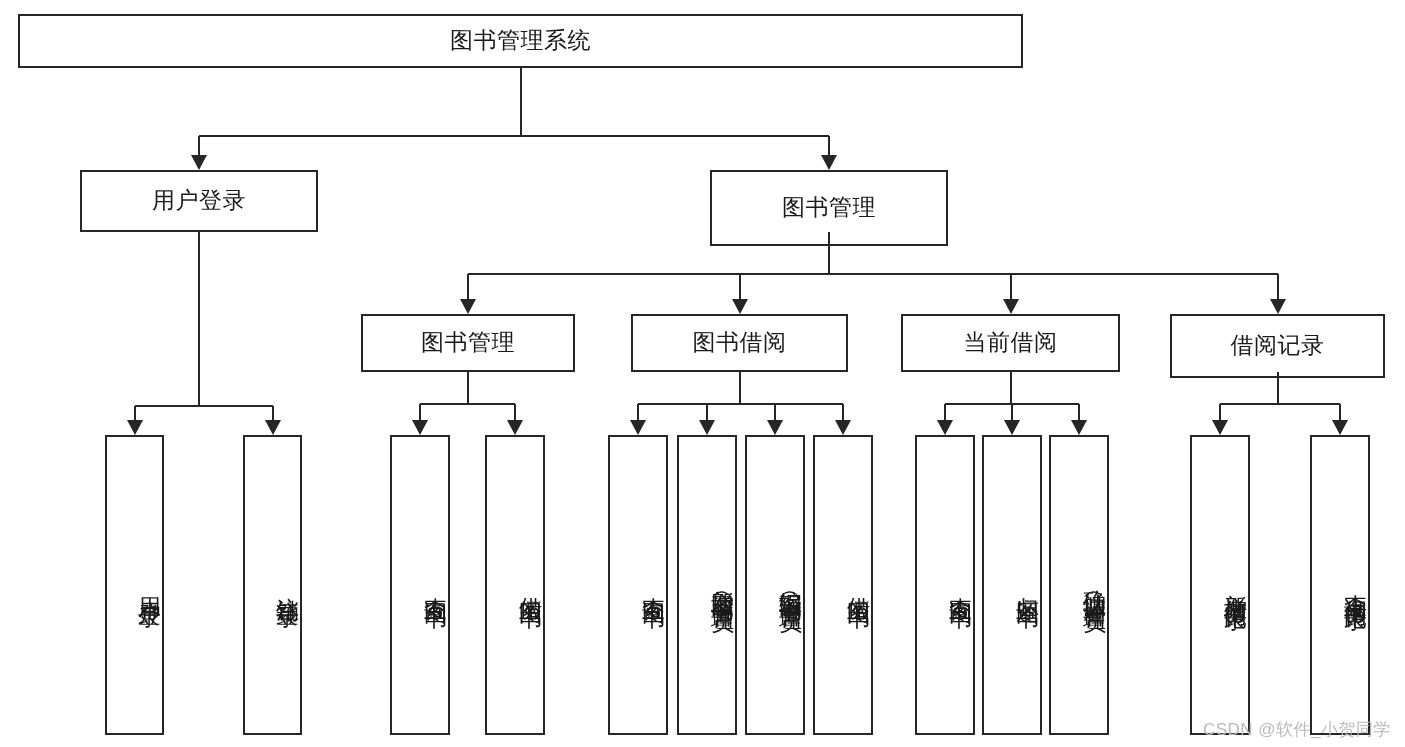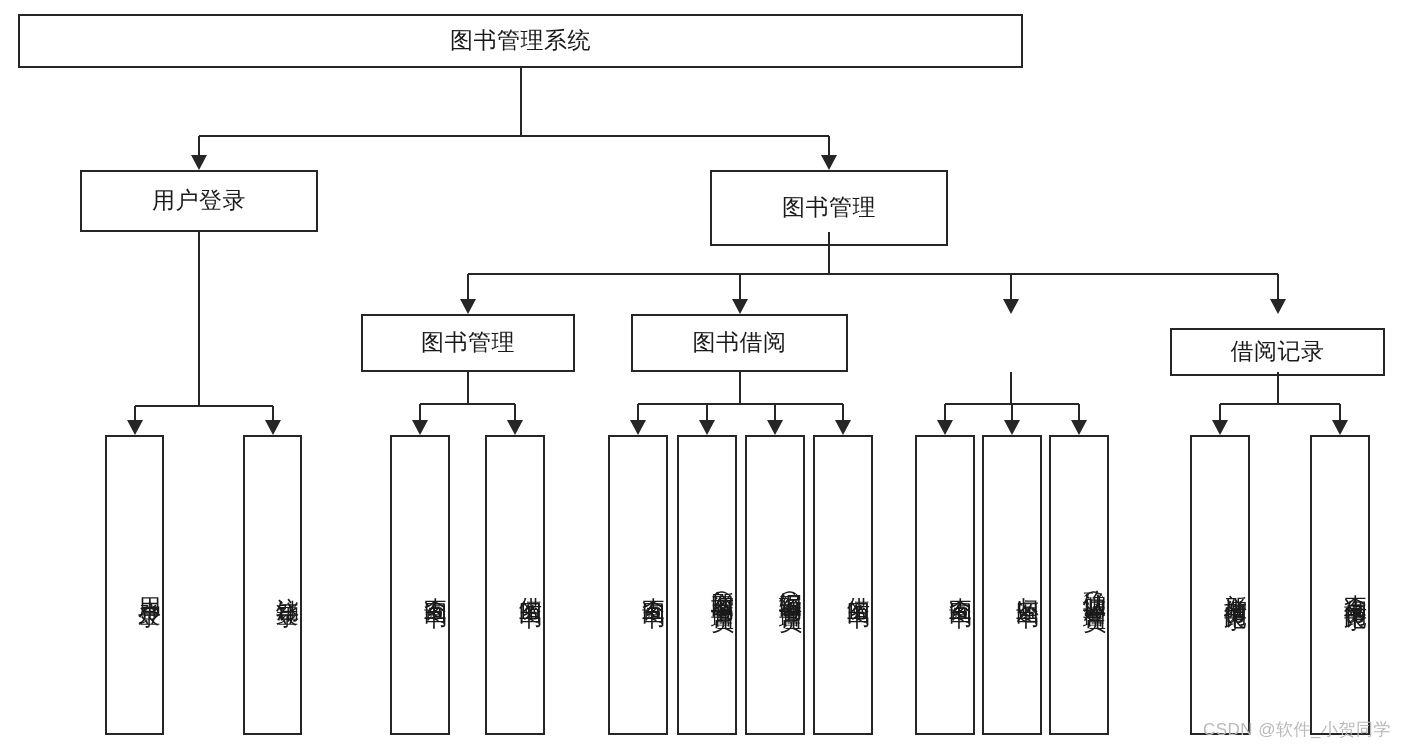--- a/index.html
+++ b/index.html
@@ -83,21 +83,24 @@
   <div class="node horiz" id="n-l2-1" style="left: 710px; top: 170px; width: 238px; height: 76px;">
     <span class="lbl">图书管理</span>
   </div>
 
   <div class="node horiz" id="n-l3-0" style="left: 361px; top: 314px; width: 214px; height: 58px;">
     <span class="lbl">图书管理</span>
   </div>
   <div class="node horiz" id="n-l3-1" style="left: 631px; top: 314px; width: 217px; height: 58px;">
     <span class="lbl">图书借阅</span>
   </div>
-  <div class="node horiz" id="n-l3-3" style="left: 1170px; top: 328px; width: 215px; height: 48px;">
+  <div class="node horiz" id="n-l3-2" style="left: 901px; top: 314px; width: 219px; height: 58px;">
+    <span class="lbl">当前借阅</span>
+  </div>
+  <div class="node horiz" id="n-l3-3" style="left: 1170px; top: 314px; width: 215px; height: 64px;">
     <span class="lbl">借阅记录</span>
   </div>
 
   <div class="node vert" id="n-lf-0" style="left: 105px; top: 435px; width: 59px; height: 300px;">
     <span class="lbl">用户登录</span>
   </div>
   <div class="node vert" id="n-lf-1" style="left: 243px; top: 435px; width: 59px; height: 300px;">
     <span class="lbl">注销登录</span>
   </div>
   <div class="node vert" id="n-lf-2" style="left: 390px; top: 435px; width: 60px; height: 300px;">

